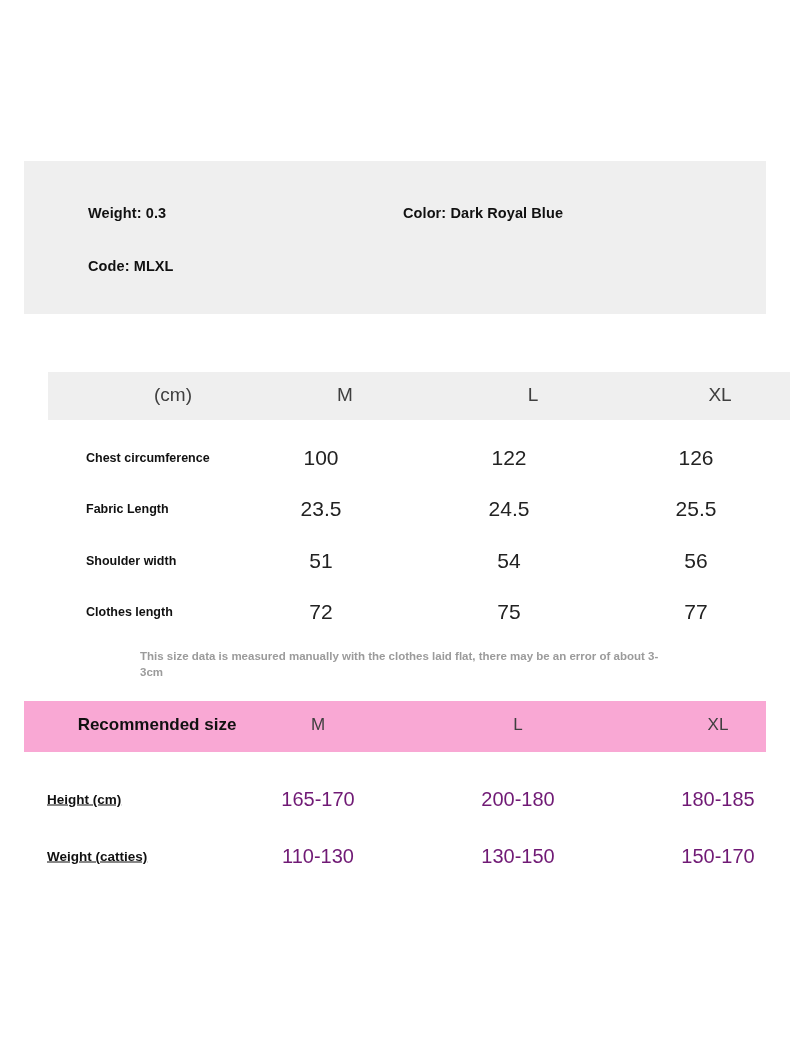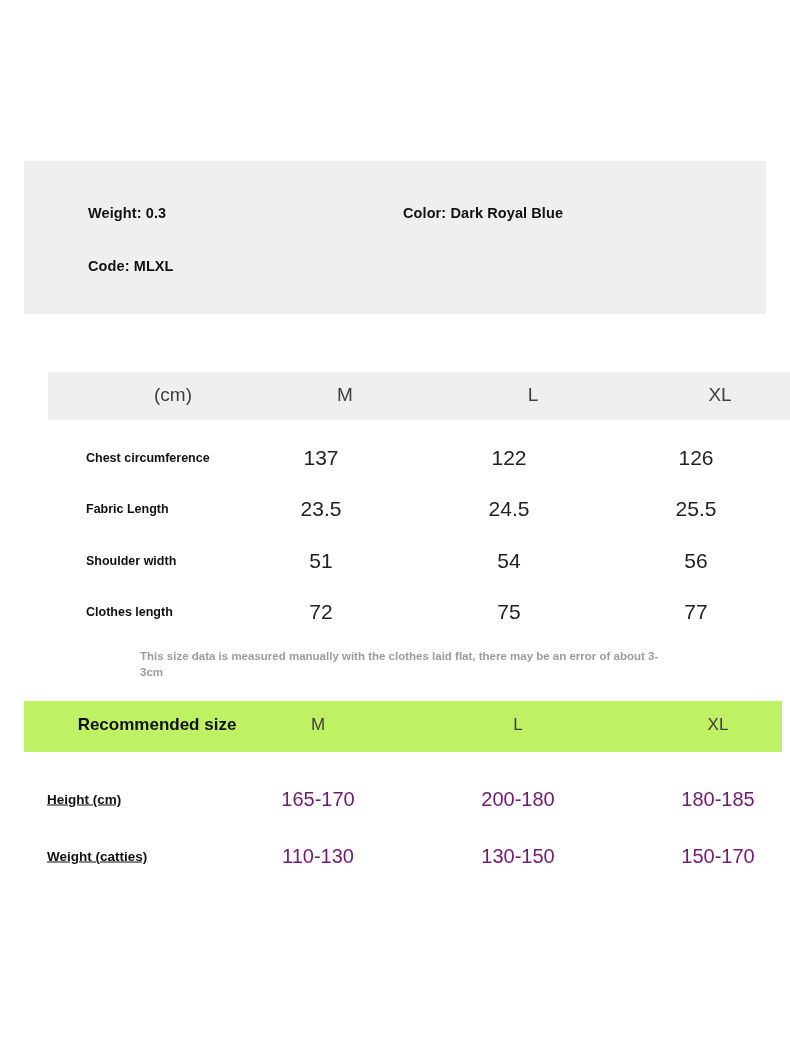--- a/index.html
+++ b/index.html
@@ -102,22 +102,21 @@
     color: #9b9b9b;
   }
 
   
   .rec-header {
     position: absolute;
     left: 24px;
     top: 701px;
     width: 742px;
     height: 51px;
-    background: #bef264;
-    padding-left: 16px;
+    background: #f9a8d4;
   }
   .rec-header .hcell {
     position: absolute;
     top: 14px;
     font-size: 17px;
     white-space: nowrap;
     text-align: center;
   }
   .rec-hcell-label {
     left: 23px;
@@ -173,21 +172,21 @@
 
 <div class="size-header">
   <div class="hcell hcell-label">(cm)</div>
   <div class="hcell hcell-m">M</div>
   <div class="hcell hcell-l">L</div>
   <div class="hcell hcell-xl">XL</div>
 </div>
 
 <div class="size-row" style="top:434px;">
   <div class="rlabel">Chest circumference</div>
-  <div class="rval rval-m">137</div>
+  <div class="rval rval-m">100</div>
   <div class="rval rval-l">122</div>
   <div class="rval rval-xl">126</div>
 </div>
 
 <div class="size-row" style="top:485px;">
   <div class="rlabel">Fabric Length</div>
   <div class="rval rval-m">23.5</div>
   <div class="rval rval-l">24.5</div>
   <div class="rval rval-xl">25.5</div>
 </div>

